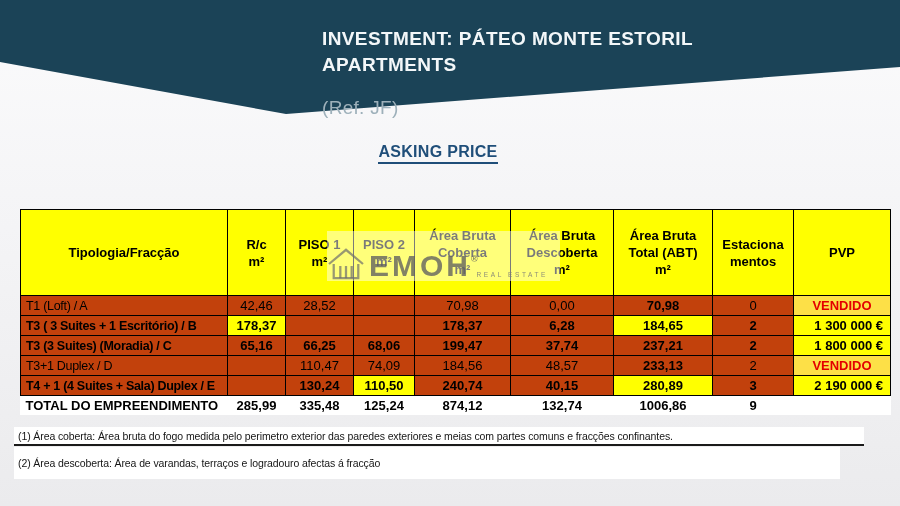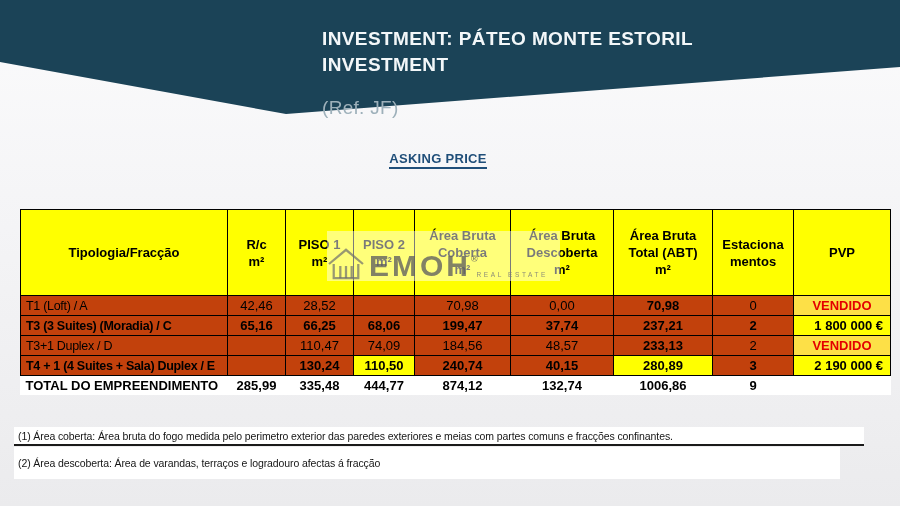--- a/index.html
+++ b/index.html
@@ -21,25 +21,24 @@
     font-size: 19px; font-weight: bold; letter-spacing: 0.4px; line-height: 26px;
   }
   .ref-line {
     font-size: 19px; color: var(--ref-text, #9db0ba); margin-top: 19px; letter-spacing: 0.3px;
   }
   .asking-wrap {
     position: absolute; left: 338px; top: 143px; width: 200px; text-align: center;
   }
   .asking-wrap span {
     display: inline-block;
-    font-size: 13px; font-weight: bold; color: var(--accent-blue, #1f4e79);
+    font-size: 16px; font-weight: bold; color: var(--accent-blue, #1f4e79);
     letter-spacing: 0.3px;
     border-bottom: 2px solid var(--accent-blue, #1f4e79);
     padding-bottom: 1px;
-    margin-top: 8px;
   }
   .table-wrap { position: absolute; left: 20px; top: 209px; }
   table.price {
     border-collapse: collapse; table-layout: fixed;
     width: 870px; background: #ffffff;
   }
   table.price th, table.price td {
     border: 1.5px solid #000000;
     overflow: hidden; white-space: nowrap;
   }
@@ -89,21 +88,21 @@
 </style>
 </head>
 <body>
 
 <svg class="hero-band" viewBox="0 0 900 125" preserveAspectRatio="none">
   <polygon points="0,0 900,0 900,67 286,114 0,62" fill="#1b4357"></polygon>
 </svg>
 
 <div class="title-block">
   <div class="title-line">INVESTMENT: PÁTEO MONTE ESTORIL</div>
-  <div class="title-line">INVESTMENT</div>
+  <div class="title-line">APARTMENTS</div>
   <div class="ref-line">(Ref. JF)</div>
 </div>
 
 <div class="asking-wrap">
   <span>ASKING PRICE</span>
 </div>
 
 <div class="table-wrap">
   <table class="price">
       <colgroup>
@@ -136,20 +135,31 @@
           <td>42,46</td>
           <td>28,52</td>
           <td></td>
           <td>70,98</td>
           <td>0,00</td>
           <td class="b">70,98</td>
           <td>0</td>
           <td class="red">VENDIDO</td>
         </tr>
         <tr>
+          <td class="label b">T3 ( 3 Suites + 1 Escritório) / B</td>
+          <td class="b y">178,37</td>
+          <td></td>
+          <td></td>
+          <td class="b">178,37</td>
+          <td class="b">6,28</td>
+          <td class="b y">184,65</td>
+          <td class="b">2</td>
+          <td class="b y right">1 300 000 €</td>
+        </tr>
+        <tr>
           <td class="label b">T3  (3 Suites) (Moradia) /  C</td>
           <td class="b">65,16</td>
           <td class="b">66,25</td>
           <td class="b">68,06</td>
           <td class="b">199,47</td>
           <td class="b">37,74</td>
           <td class="b">237,21</td>
           <td class="b">2</td>
           <td class="b y right">1 800 000 €</td>
         </tr>
@@ -172,21 +182,21 @@
           <td class="b">240,74</td>
           <td class="b">40,15</td>
           <td class="b y">280,89</td>
           <td class="b">3</td>
           <td class="b y right">2 190 000 €</td>
         </tr>
         <tr class="total">
           <td class="label b">TOTAL DO EMPREENDIMENTO</td>
           <td class="b">285,99</td>
           <td class="b">335,48</td>
-          <td class="b">444,77</td>
+          <td class="b">125,24</td>
           <td class="b">874,12</td>
           <td class="b">132,74</td>
           <td class="b">1006,86</td>
           <td class="b">9</td>
           <td></td>
         </tr>
       </tbody>
     </table>
 </div>
 

